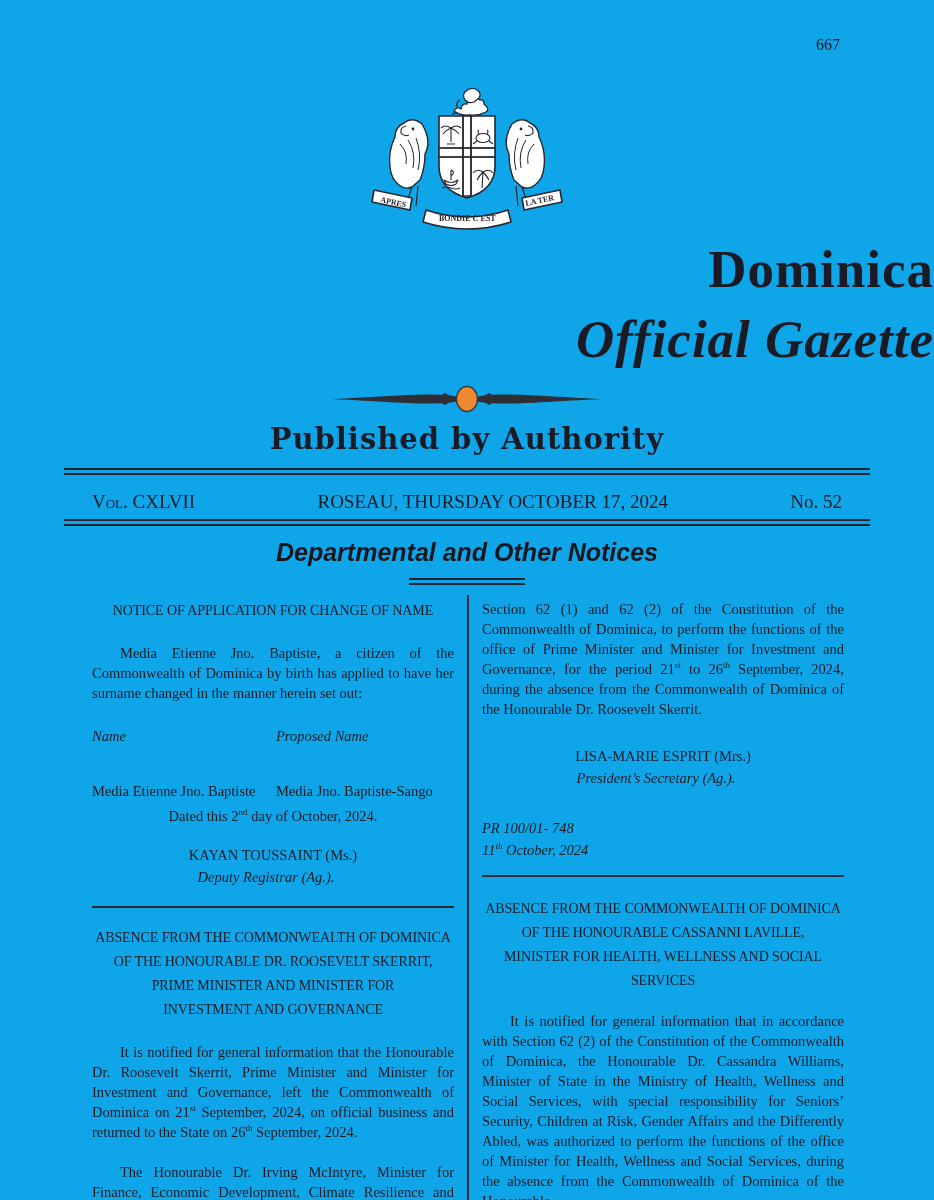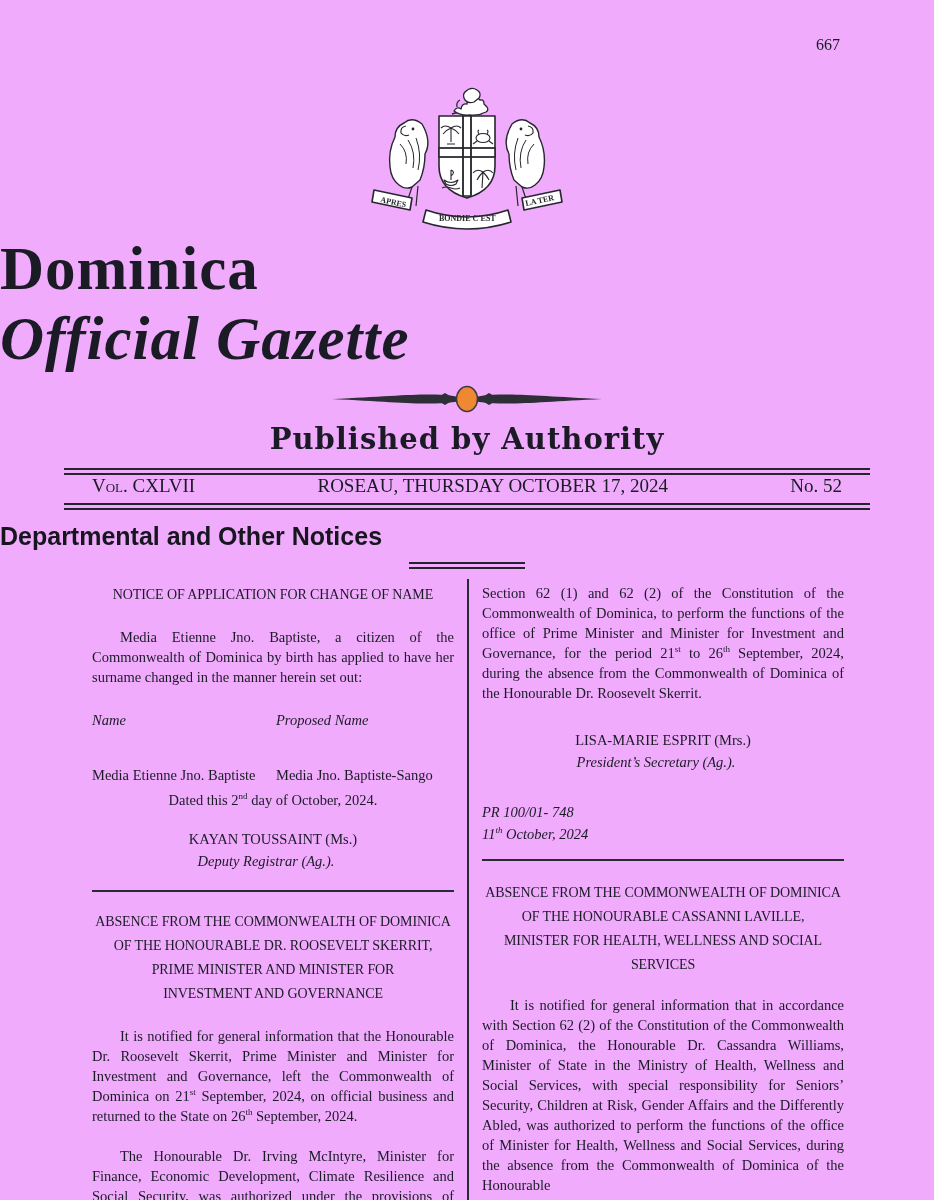--- a/index.html
+++ b/index.html
@@ -1,34 +1,34 @@
 <!DOCTYPE html>
 <html><head>
 <meta charset="utf-8">
 <style>
   html,body{margin:0;padding:0;background:#e8e8e8;}
   .page{
-    width:934px;height:1200px;background:#f0abfc;position:relative;overflow:hidden;
+    width:934px;height:1200px;background:#0ea5e9;position:relative;overflow:hidden;
     font-family:"Liberation Serif",serif;color:#1b1b26;margin:0 auto;
   }
   .pagenum{position:absolute;top:36px;right:94px;font-size:16px;}
   .crest-wrap{padding-top:78px;text-align:center;line-height:0;}
-  .gz-title{font-weight:bold;text-align:left;font-size:61px;line-height:70px;margin-top:4px;letter-spacing:1px;}
+  .gz-title{font-weight:bold;text-align:right;font-size:53px;line-height:70px;margin-top:4px;letter-spacing:1px;}
   .ornament-wrap{text-align:center;margin-top:10px;line-height:0;}
   .published{
     text-align:center;font-family:"DejaVu Serif",serif;font-weight:700;
     font-size:29px;letter-spacing:1px;margin-top:8px;
   }
   .mast{margin:12px 64px 0;}
   .dblrule{height:3px;border-top:2px solid #24242e;border-bottom:2px solid #24242e;}
   .mastrow{display:flex;justify-content:space-between;align-items:baseline;
-    padding:0 28px 6px;font-size:19px;}
+    padding:16px 28px 6px;font-size:19px;}
   .volcaps{font-variant:small-caps;}
   .section-title{font-family:"Liberation Sans",sans-serif;font-weight:bold;
-    font-size:25px;text-align:left;margin-top:12px;color:#16161e;}
+    font-size:25px;text-align:center;margin-top:12px;color:#16161e;font-style:italic;}
   .short-rule{width:116px;margin:11px auto 0;height:3px;
     border-top:2px solid #24242e;border-bottom:2px solid #24242e;}
   .columns{display:flex;margin:8px 89px 0 92px;}
   .col{width:362px;}
   .col-divider{width:2px;background:#2a2a34;margin:2px 13px 0;align-self:stretch;}
   .notice-head{font-size:14px;line-height:24px;text-align:center;letter-spacing:-0.1px;margin-top:6px;}
   .body-p{font-size:14.5px;line-height:20px;text-align:justify;margin:20px 0 0;}
   .indent{text-indent:28px;}
   .cont{text-align-last:justify;}
   .name-row{display:flex;font-size:14.5px;margin-top:25px;}

